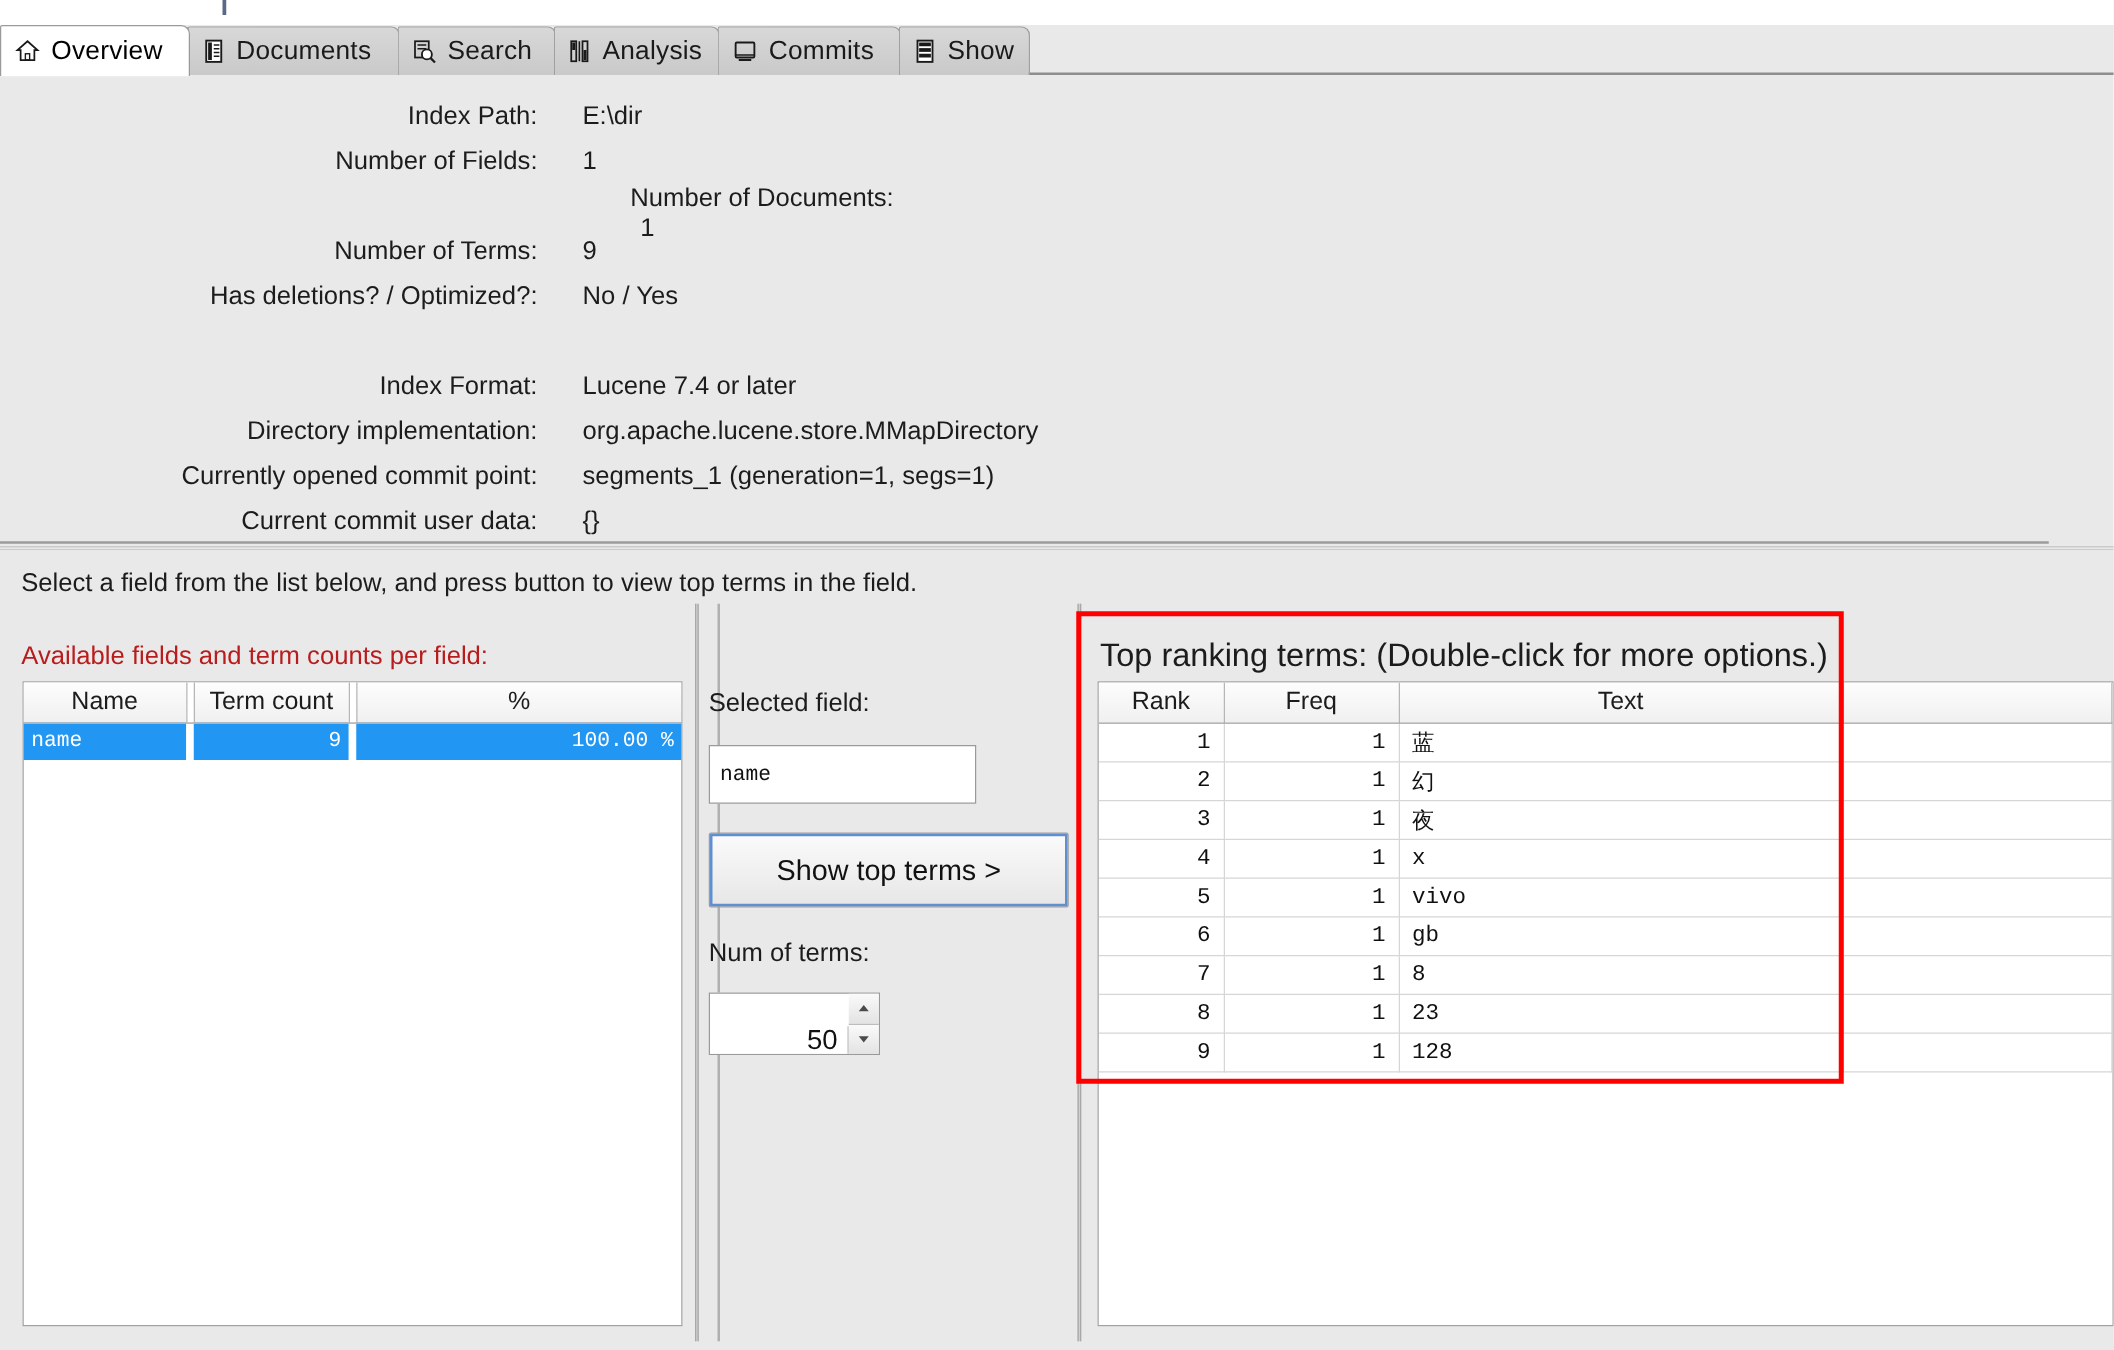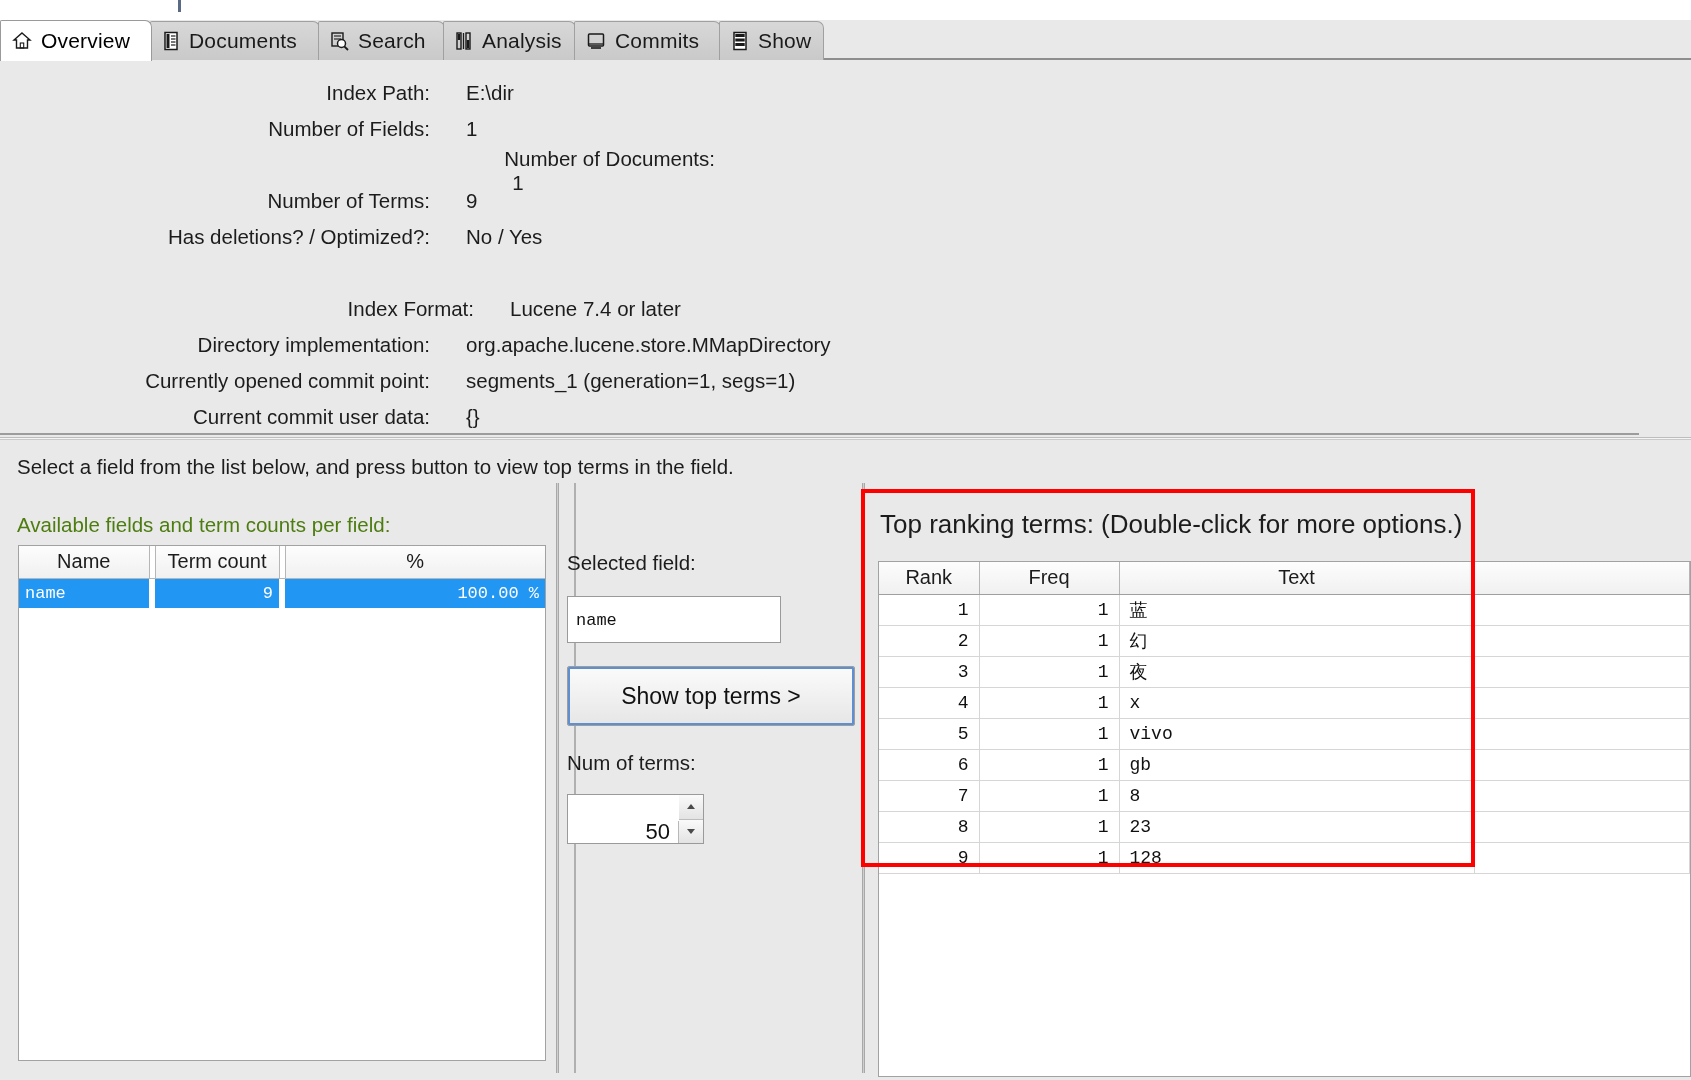--- a/index.html
+++ b/index.html
@@ -82,21 +82,21 @@
   
   .lower { position: absolute; left: 0; top: 441px; width: 1691px; height: 639px; background:#e9e9e9; }
 
   .hint {
     position: absolute; left: 17px; top: 14px;
     font-size: 20.5px; color: #1c1c1c;
   }
 
   .availlbl {
     position: absolute; left: 17px; top: 72px;
-    font-size: 20.5px; color: #4d7c0f;
+    font-size: 20.5px; color: #b91c1c;
   }
 
   
   .fieldsbox {
     position: absolute; left: 18px; top: 104px; width: 528px; height: 516px;
     background: #ffffff;
     border: 1px solid #a2a2a2;
   }
   table.grid { border-collapse: collapse; width: 100%; table-layout: fixed; }
   .fieldsbox thead th {
@@ -181,21 +181,21 @@
   
   .vsplit3 {
     position: absolute; left: 862px; top: 42px; width: 3px; height: 590px;
     background: #cfcfcf; border-left: 1px solid #a8a8a8; border-right: 1px solid #a8a8a8;
   }
   .toplbl {
     position: absolute; left: 880px; top: 68px;
     font-size: 26px; color: #1c1c1c;
   }
   .termsbox {
-    position: absolute; left: 878px; top: 120px; width: 813px; height: 516px;
+    position: absolute; left: 878px; top: 104px; width: 813px; height: 516px;
     background: #ffffff;
     border: 1px solid #a2a2a2;
     overflow: hidden;
   }
   .termsbox thead th {
     height: 32px;
     background: linear-gradient(#fdfdfd,#f0f0f0);
     border-right: 1px solid #b6b6b6;
     border-bottom: 1px solid #9f9f9f;
     font-weight: normal;
@@ -305,21 +305,21 @@
         <div class="infoval">1</div>
       </div>
       <div class="inforow" style="top: 123px;">
         <div class="infolabel">Number of Terms:</div>
         <div class="infoval">9</div>
       </div>
       <div class="inforow" style="top: 159px;">
         <div class="infolabel">Has deletions? / Optimized?:</div>
         <div class="infoval">No / Yes</div>
       </div>
-      <div class="inforow" style="top: 231px; margin-left: 44px;">
+      <div class="inforow" style="top: 231px;">
         <div class="infolabel">Index Format:</div>
         <div class="infoval">Lucene 7.4 or later</div>
       </div>
       <div class="inforow" style="top: 267px;">
         <div class="infolabel">Directory implementation:</div>
         <div class="infoval">org.apache.lucene.store.MMapDirectory</div>
       </div>
       <div class="inforow" style="top: 303px;">
         <div class="infolabel">Currently opened commit point:</div>
         <div class="infoval">segments_1 (generation=1, segs=1)</div>

